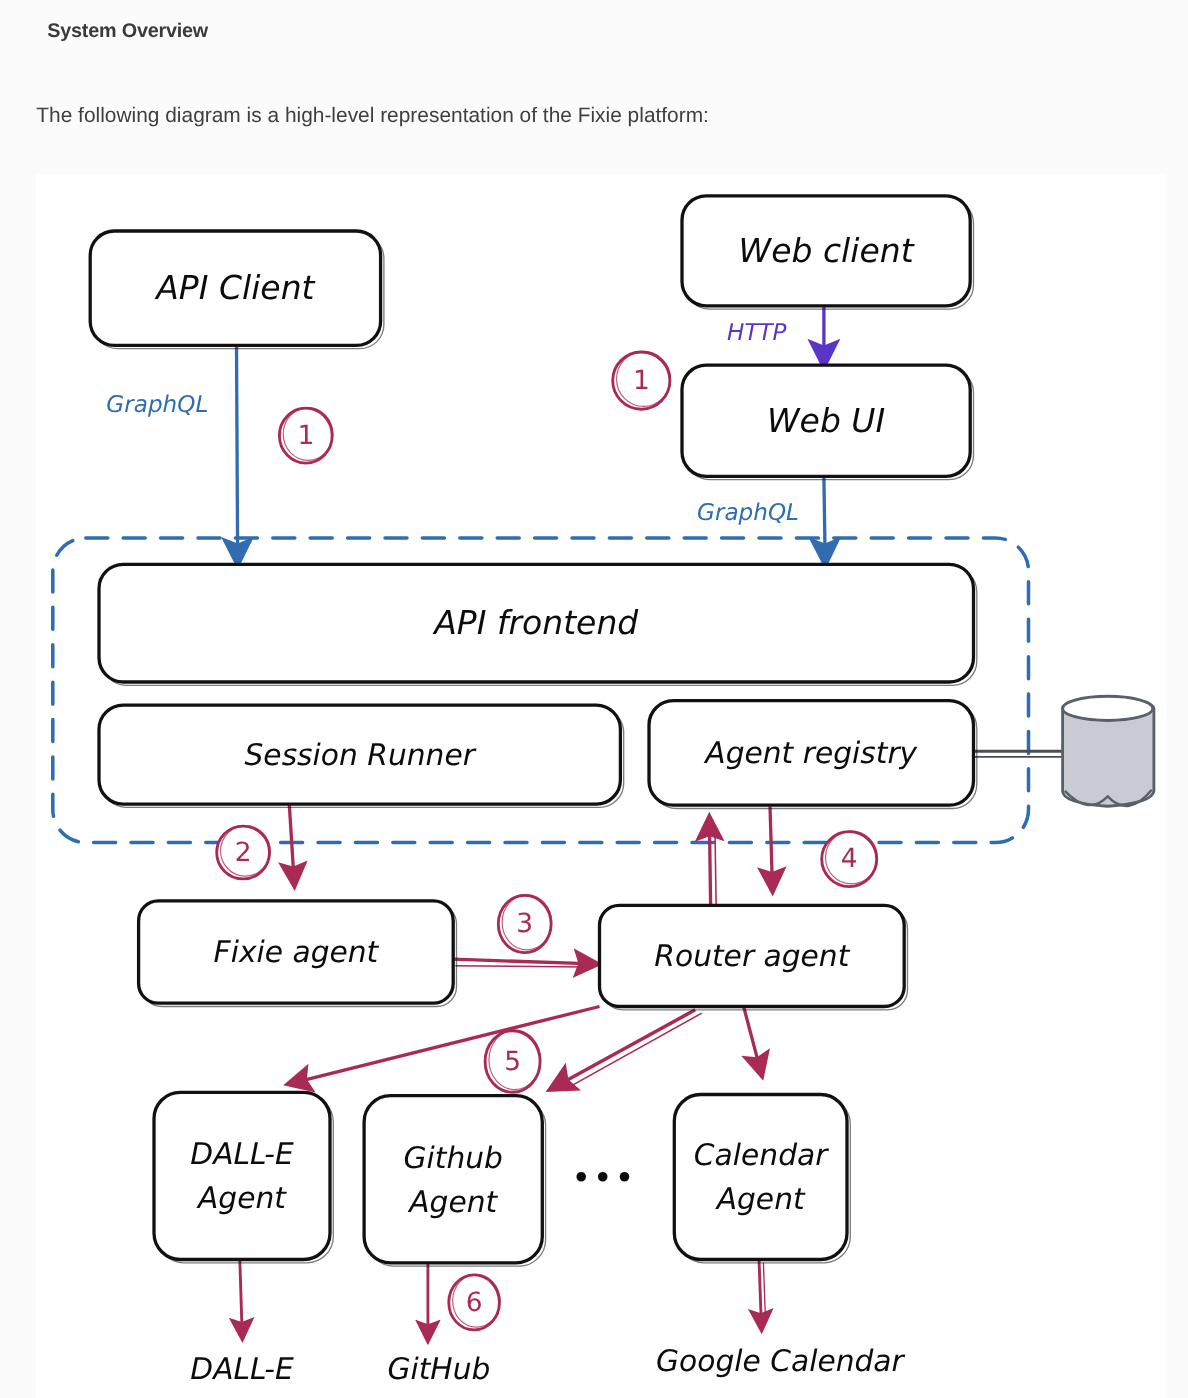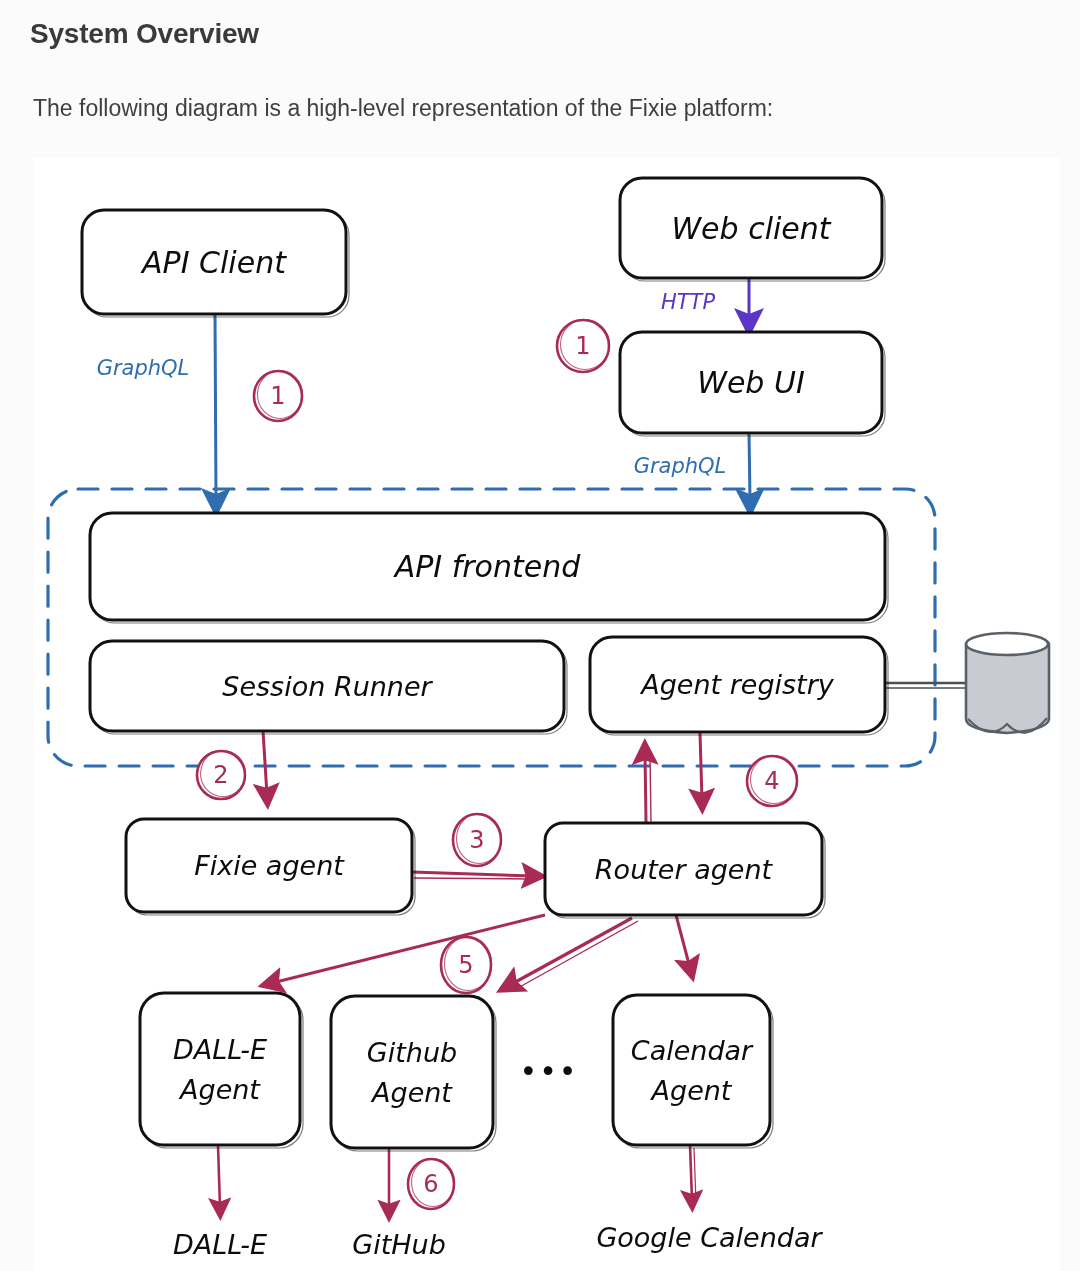--- a/index.html
+++ b/index.html
@@ -3,27 +3,27 @@
 <meta charset="utf-8">
 <style>
   html,body{margin:0;padding:0;}
   body{
     width:1080px;height:1271px;
     background:#fbfbfb;
     font-family:"Liberation Sans", sans-serif;
     overflow:hidden;
   }
   #page-title{
-    position:absolute;left:30px;top:18px;
-    font-size:28px;font-weight:bold;color:#3a3a3a;
+    position:absolute;left:43px;top:18px;
+    font-size:18px;font-weight:bold;color:#3a3a3a;
     letter-spacing:-0.2px;
   }
   #intro-paragraph{
     position:absolute;left:33px;top:95px;
-    font-size:23px;color:#3f3f3f;
+    font-size:19px;color:#3f3f3f;
   }
   #diagram-surface{
     position:absolute;left:33px;top:158px;
     width:1027px;height:1113px;
     background:#ffffff;
   }
   svg{display:block;}
   text{dominant-baseline:middle;}
 </style>
 </head>

